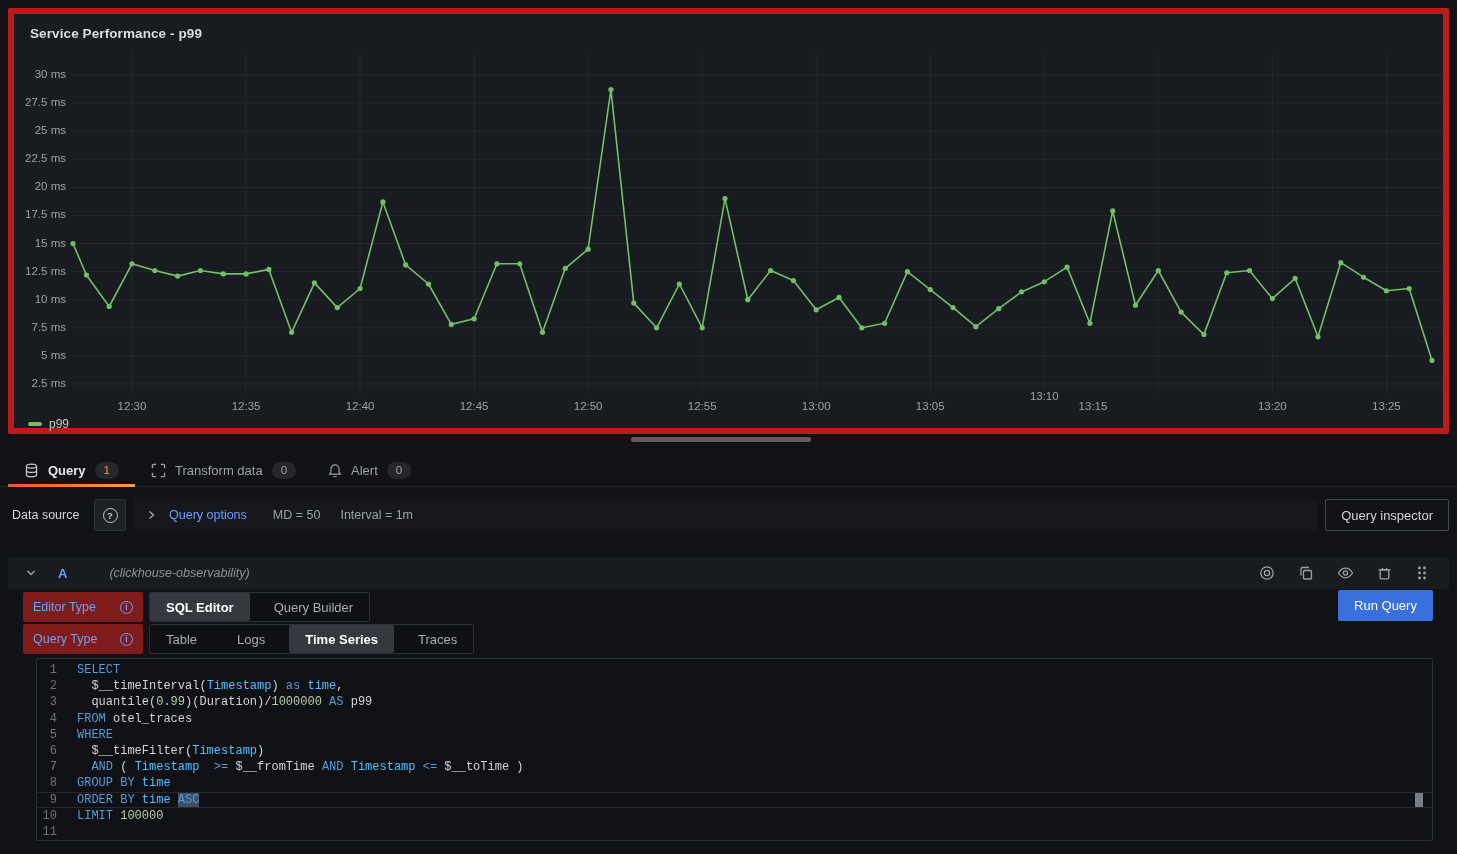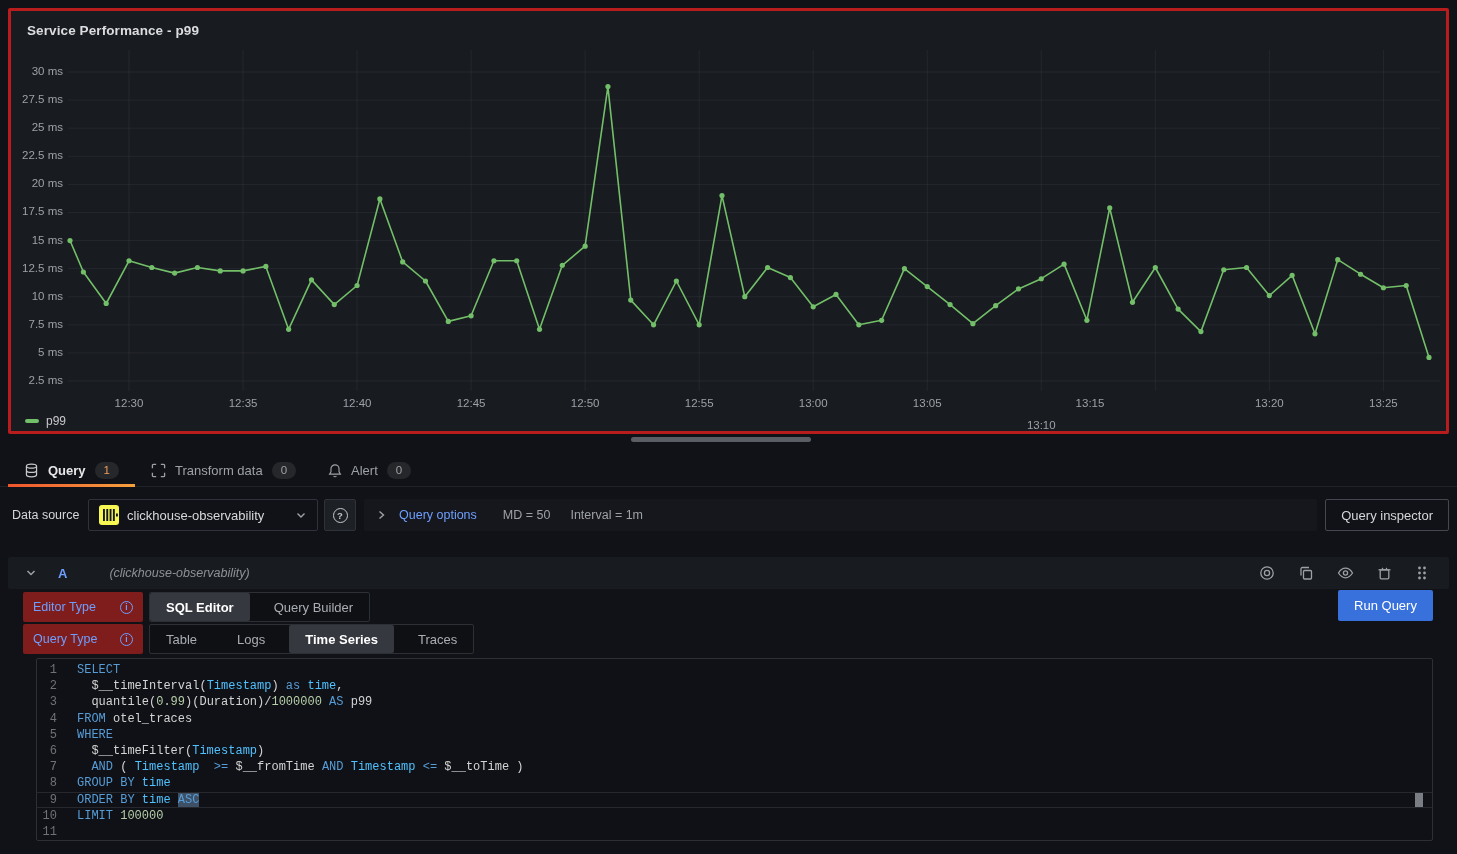--- a/index.html
+++ b/index.html
@@ -1,21 +1,21 @@
 <!DOCTYPE html>
 <html><head>
 <meta charset="utf-8">
 <style>
   * { box-sizing: border-box; margin: 0; padding: 0; }
   html,body { width:1457px; height:854px; background:#111217; overflow:hidden;
     font-family:"Liberation Sans","DejaVu Sans",sans-serif; color:#d8d9da; }
 
   
   .panel { position:absolute; left:8px; top:8px; width:1441px; height:426px;
-    background:#181b1f; border:3px solid #b91c1c; border-radius:2px; }
+    background:#181b1f; border:6px solid #b91c1c; border-radius:2px; }
   .panel-title { position:absolute; left:16px; top:12px; font-size:13.5px;
     font-weight:600; color:#dcdde0; letter-spacing:.1px; }
   #chart-svg { position:absolute; left:0; top:0; }
   .ylab { position:absolute; width:50px; text-align:right; font-size:11.5px;
     color:#9da1a8; }
   .xlab { position:absolute; width:64px; text-align:center; font-size:11.5px;
     color:#9da1a8; }
   .legend { position:absolute; left:14px; top:403px; display:flex; align-items:center; }
   .legend-swatch { width:14px; height:4px; border-radius:2px; margin-right:7px; }
   .legend-label { font-size:12px; color:#c8c9cd; }
@@ -213,21 +213,21 @@
     </div>
   <div id="x-labels">
       <div class="xlab" style="left: 86px; top: 386px;">12:30</div>
       <div class="xlab" style="left: 200.035px; top: 386px;">12:35</div>
       <div class="xlab" style="left: 314.07px; top: 386px;">12:40</div>
       <div class="xlab" style="left: 428.105px; top: 386px;">12:45</div>
       <div class="xlab" style="left: 542.14px; top: 386px;">12:50</div>
       <div class="xlab" style="left: 656.175px; top: 386px;">12:55</div>
       <div class="xlab" style="left: 770.21px; top: 386px;">13:00</div>
       <div class="xlab" style="left: 884.245px; top: 386px;">13:05</div>
-      <div class="xlab" style="left: 998.28px; top: 408px;">13:10</div>
+      <div class="xlab" style="left: 998.28px; top: 376px;">13:10</div>
       <div class="xlab" style="left: 1047px; top: 386px;">13:15</div>
       <div class="xlab" style="left: 1226.35px; top: 386px;">13:20</div>
       <div class="xlab" style="left: 1340.38px; top: 386px;">13:25</div>
     </div>
   <div class="legend">
     <span class="legend-swatch" id="legend-swatch" style="background: rgb(115, 191, 105);"></span>
     <span class="legend-label">p99</span>
   </div>
 </div>
 
@@ -266,34 +266,20 @@
           </svg>
         </span>
         <span class="tab-label">Alert</span>
         <span class="count-pill">0</span>
       </div>
     </div>
 </div>
 
 <div class="ds-row">
   <span class="ds-label">Data source</span>
-  <div class="ds-picker">
-    <svg width="20" height="20" viewBox="0 0 20 20">
-      <rect x="0" y="0" width="20" height="20" rx="3" fill="#f7f754"></rect>
-      <rect x="4" y="4" width="1.9" height="12" fill="#15171c"></rect>
-      <rect x="7.3" y="4" width="1.9" height="12" fill="#15171c"></rect>
-      <rect x="10.6" y="4" width="1.9" height="12" fill="#15171c"></rect>
-      <rect x="13.9" y="4" width="1.9" height="12" fill="#15171c"></rect>
-      <rect x="17.0" y="8.5" width="1.9" height="3" fill="#15171c"></rect>
-    </svg>
-    <span class="ds-value">clickhouse-observability</span>
-    <svg class="chev" width="12" height="12" viewBox="0 0 12 12">
-      <polyline points="2.5,4.5 6,8 9.5,4.5" fill="none" stroke="#9da1a6" stroke-width="1.4"></polyline>
-    </svg>
-  </div>
   <div class="ds-help">
     <span class="qmark">?</span>
   </div>
   <div class="ds-options">
     <svg width="11" height="12" viewBox="0 0 11 12">
       <polyline points="3.5,2.5 7.5,6 3.5,9.5" fill="none" stroke="#9da1a6" stroke-width="1.4"></polyline>
     </svg>
     <span class="opt-link">Query options</span>
     <span class="opt-meta">MD = 50</span>
     <span class="opt-meta" style="margin-left:20px">Interval = 1m</span>

